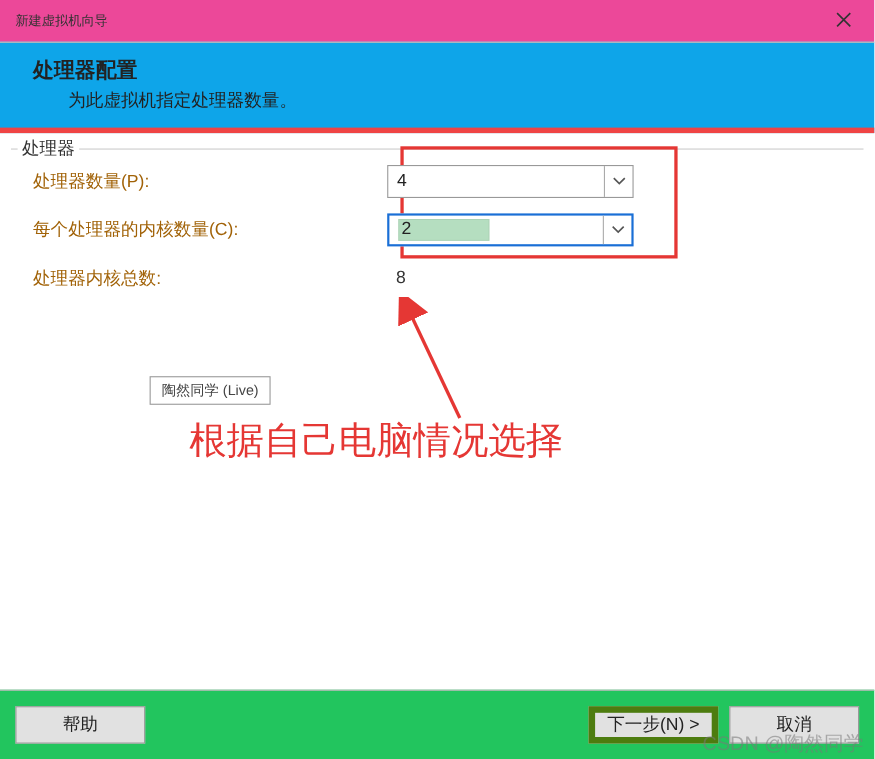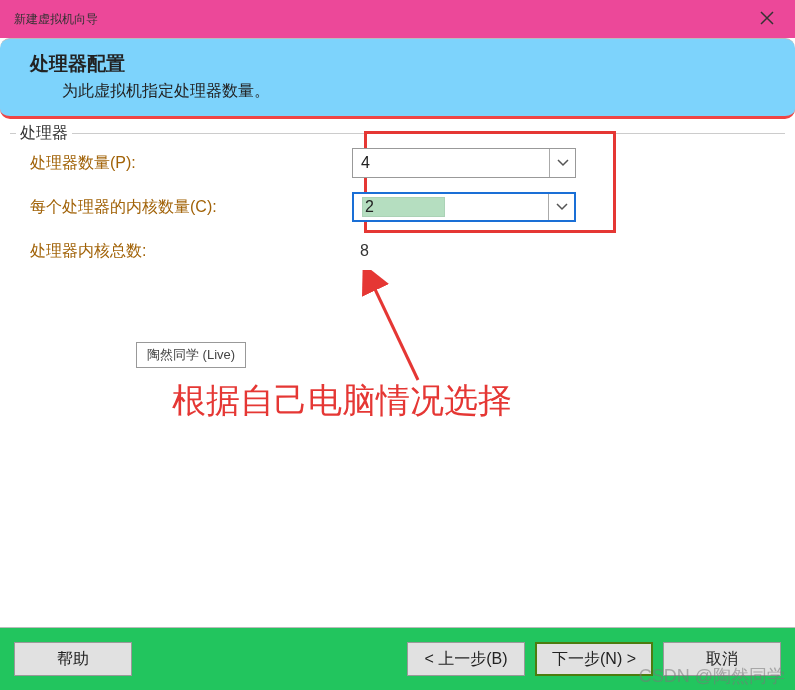--- a/index.html
+++ b/index.html
@@ -25,25 +25,24 @@
       color: #333;
     }
     .titlebar .close {
       font-size: 22px;
       color: #333;
       cursor: pointer;
       padding: 0 6px;
       line-height: 1;
     }
     .header-banner {
-      background: #7dd3fc;
+      background: #0ea5e9;
       border-top: 1px solid #bbb;
-      border-bottom: 3px solid #ef4444;
+      border-bottom: 5px solid #ef4444;
       padding: 12px 30px 14px 30px;
-      border-radius: 10px;
     }
     .header-banner .heading {
       font-size: 19px;
       font-weight: bold;
       color: #222;
       margin-bottom: 4px;
     }
     .header-banner .subheading {
       font-size: 16px;
       color: #222;
@@ -184,21 +183,21 @@
       font-size: 16px;
       color: #222;
       display: flex;
       align-items: center;
       justify-content: center;
       cursor: pointer;
       padding: 0 10px;
       font-family: inherit;
     }
     .btn.primary {
-      border: 2px solid #4d7c0f;
+      border: 6px solid #4d7c0f;
     }
     .footer .spacer {
       flex: 1;
     }
     .footer .btn + .btn {
       margin-left: 10px;
     }
     .watermark {
       position: absolute;
       bottom: 2px;
@@ -277,18 +276,17 @@
     </marker>
   </defs>
   <line x1="100" y1="110" x2="55" y2="15" stroke="#e53734" stroke-width="3" marker-end="url(#ah)"></line>
 </svg>
 
 <div class="annotation-text">根据自己电脑情况选择</div>
 
 <div class="footer">
   <button class="btn">帮助</button>
   <div class="spacer"></div>
-  <button class="btn">&lt; 上一步(B)</button>
   <button class="btn primary">下一步(N) &gt;</button>
   <button class="btn">取消</button>
 </div>
 
 <div class="watermark">CSDN @陶然同学</div>
 
 </body></html>

